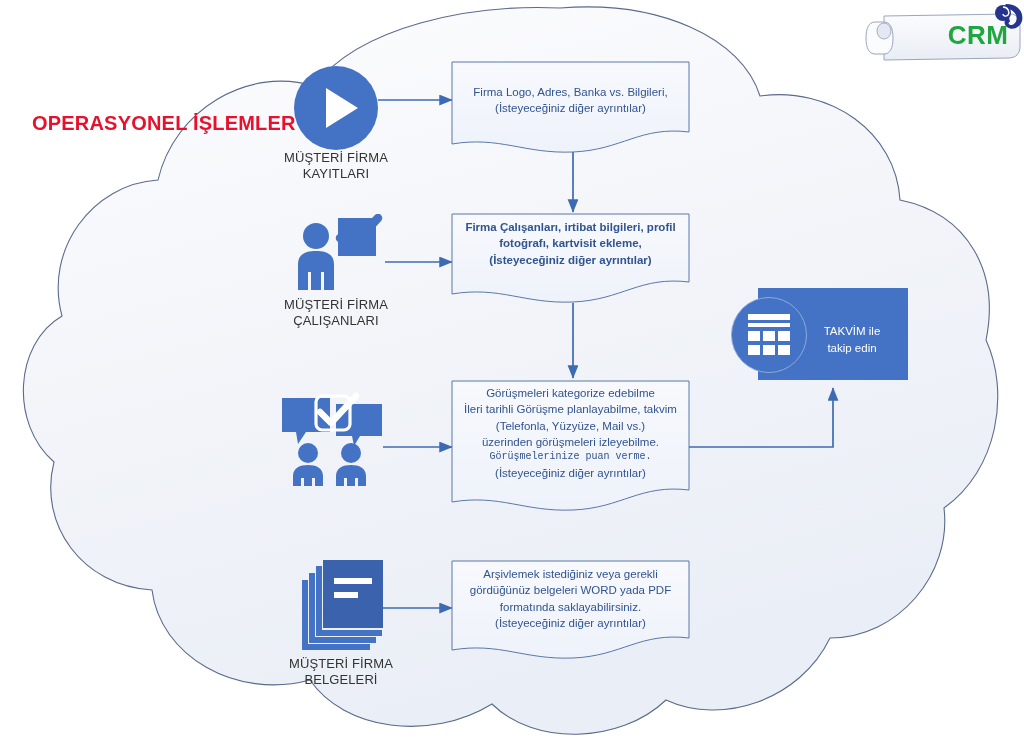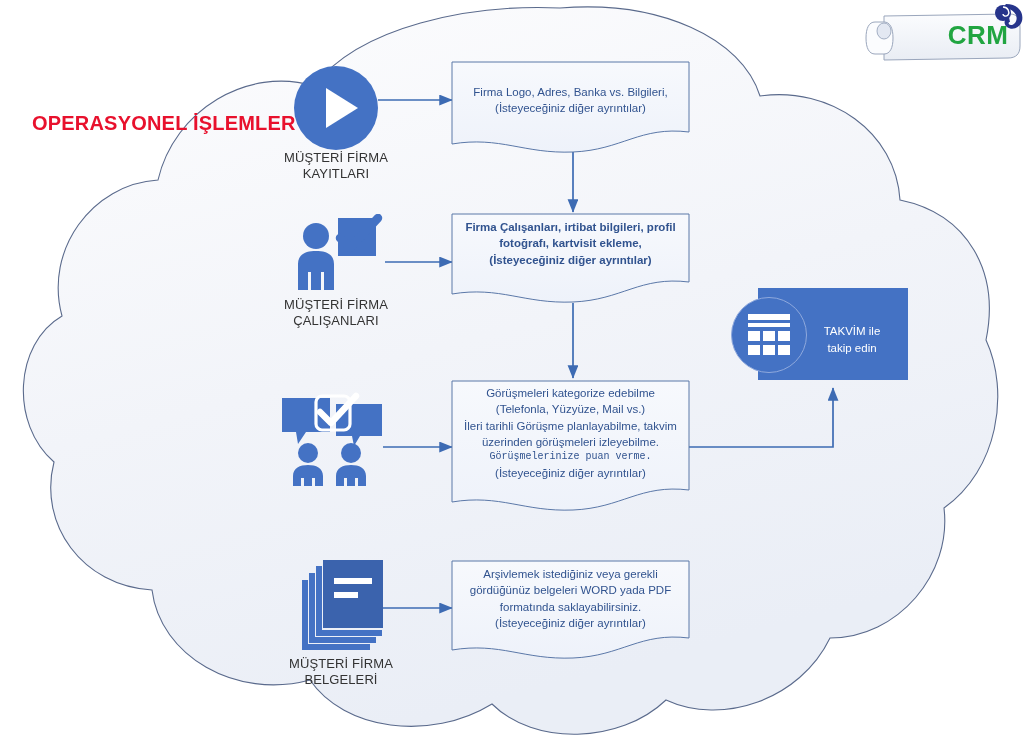--- a/index.html
+++ b/index.html
@@ -210,22 +210,22 @@
   </div>
 
   <div class="abs doc-text" style="left:452px;top:219px;width:237px;font-weight:bold;">
     <div>Firma Çalışanları, irtibat bilgileri, profil</div>
     <div>fotoğrafı, kartvisit ekleme,</div>
     <div>(İsteyeceğiniz diğer ayrıntılar)</div>
   </div>
 
   <div class="abs doc-text" style="left:450px;top:385px;width:241px;">
     <div>Görüşmeleri kategorize edebilme</div>
+    <div>İleri tarihli Görüşme planlayabilme, takvim</div>
     <div>(Telefonla, Yüzyüze, Mail vs.)</div>
-    <div>İleri tarihli Görüşme planlayabilme, takvim</div>
     <div>üzerinden görüşmeleri izleyebilme.</div>
     <div class="small">Görüşmelerinize puan verme.</div>
     <div>(İsteyeceğiniz diğer ayrıntılar)</div>
   </div>
 
   <div class="abs doc-text" style="left:452px;top:566px;width:237px;">
     <div>Arşivlemek istediğiniz veya gerekli</div>
     <div>gördüğünüz belgeleri WORD yada PDF</div>
     <div>formatında saklayabilirsiniz.</div>
     <div>(İsteyeceğiniz diğer ayrıntılar)</div>

